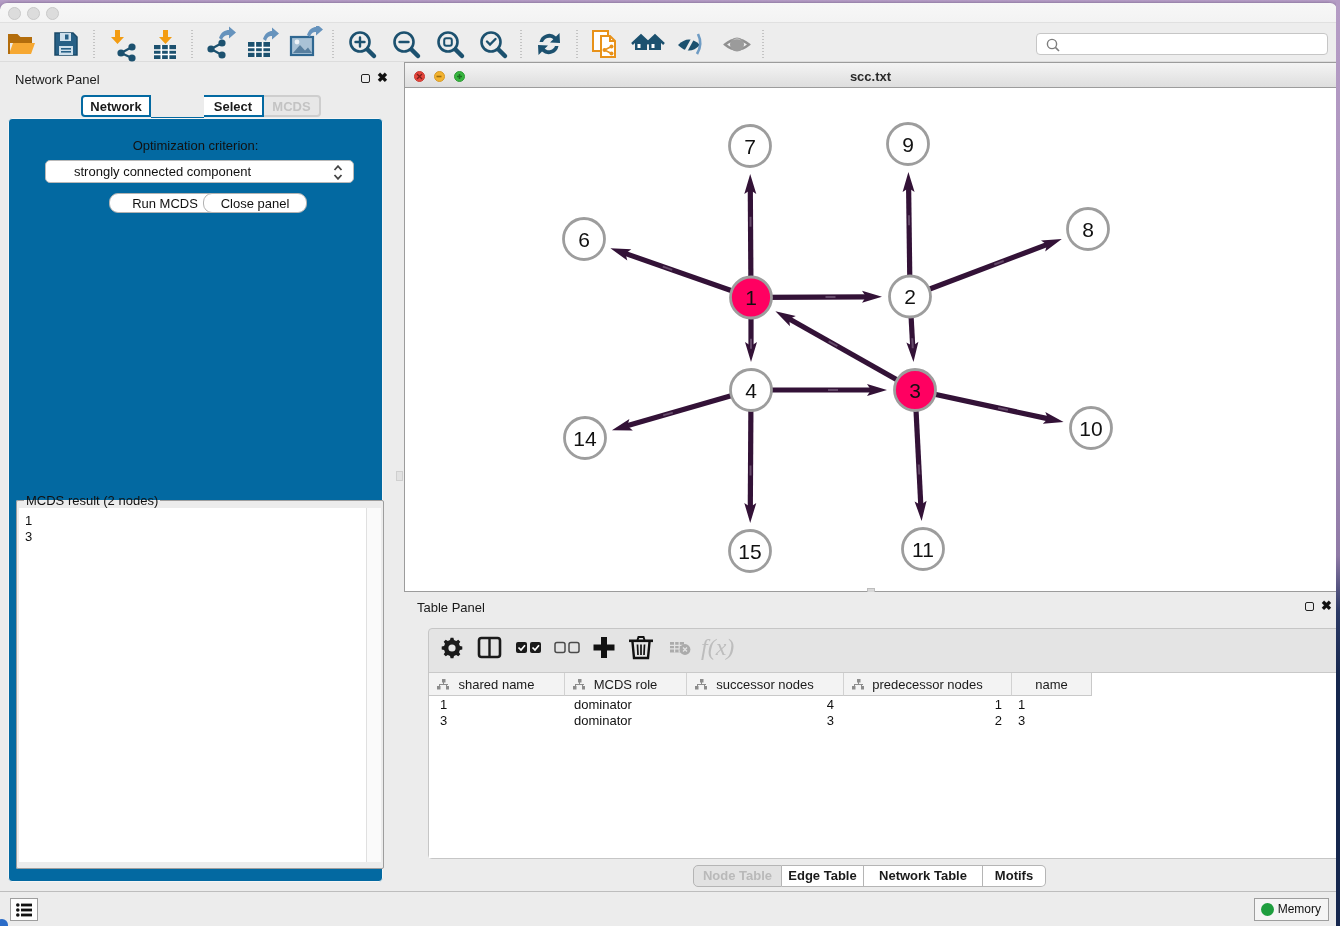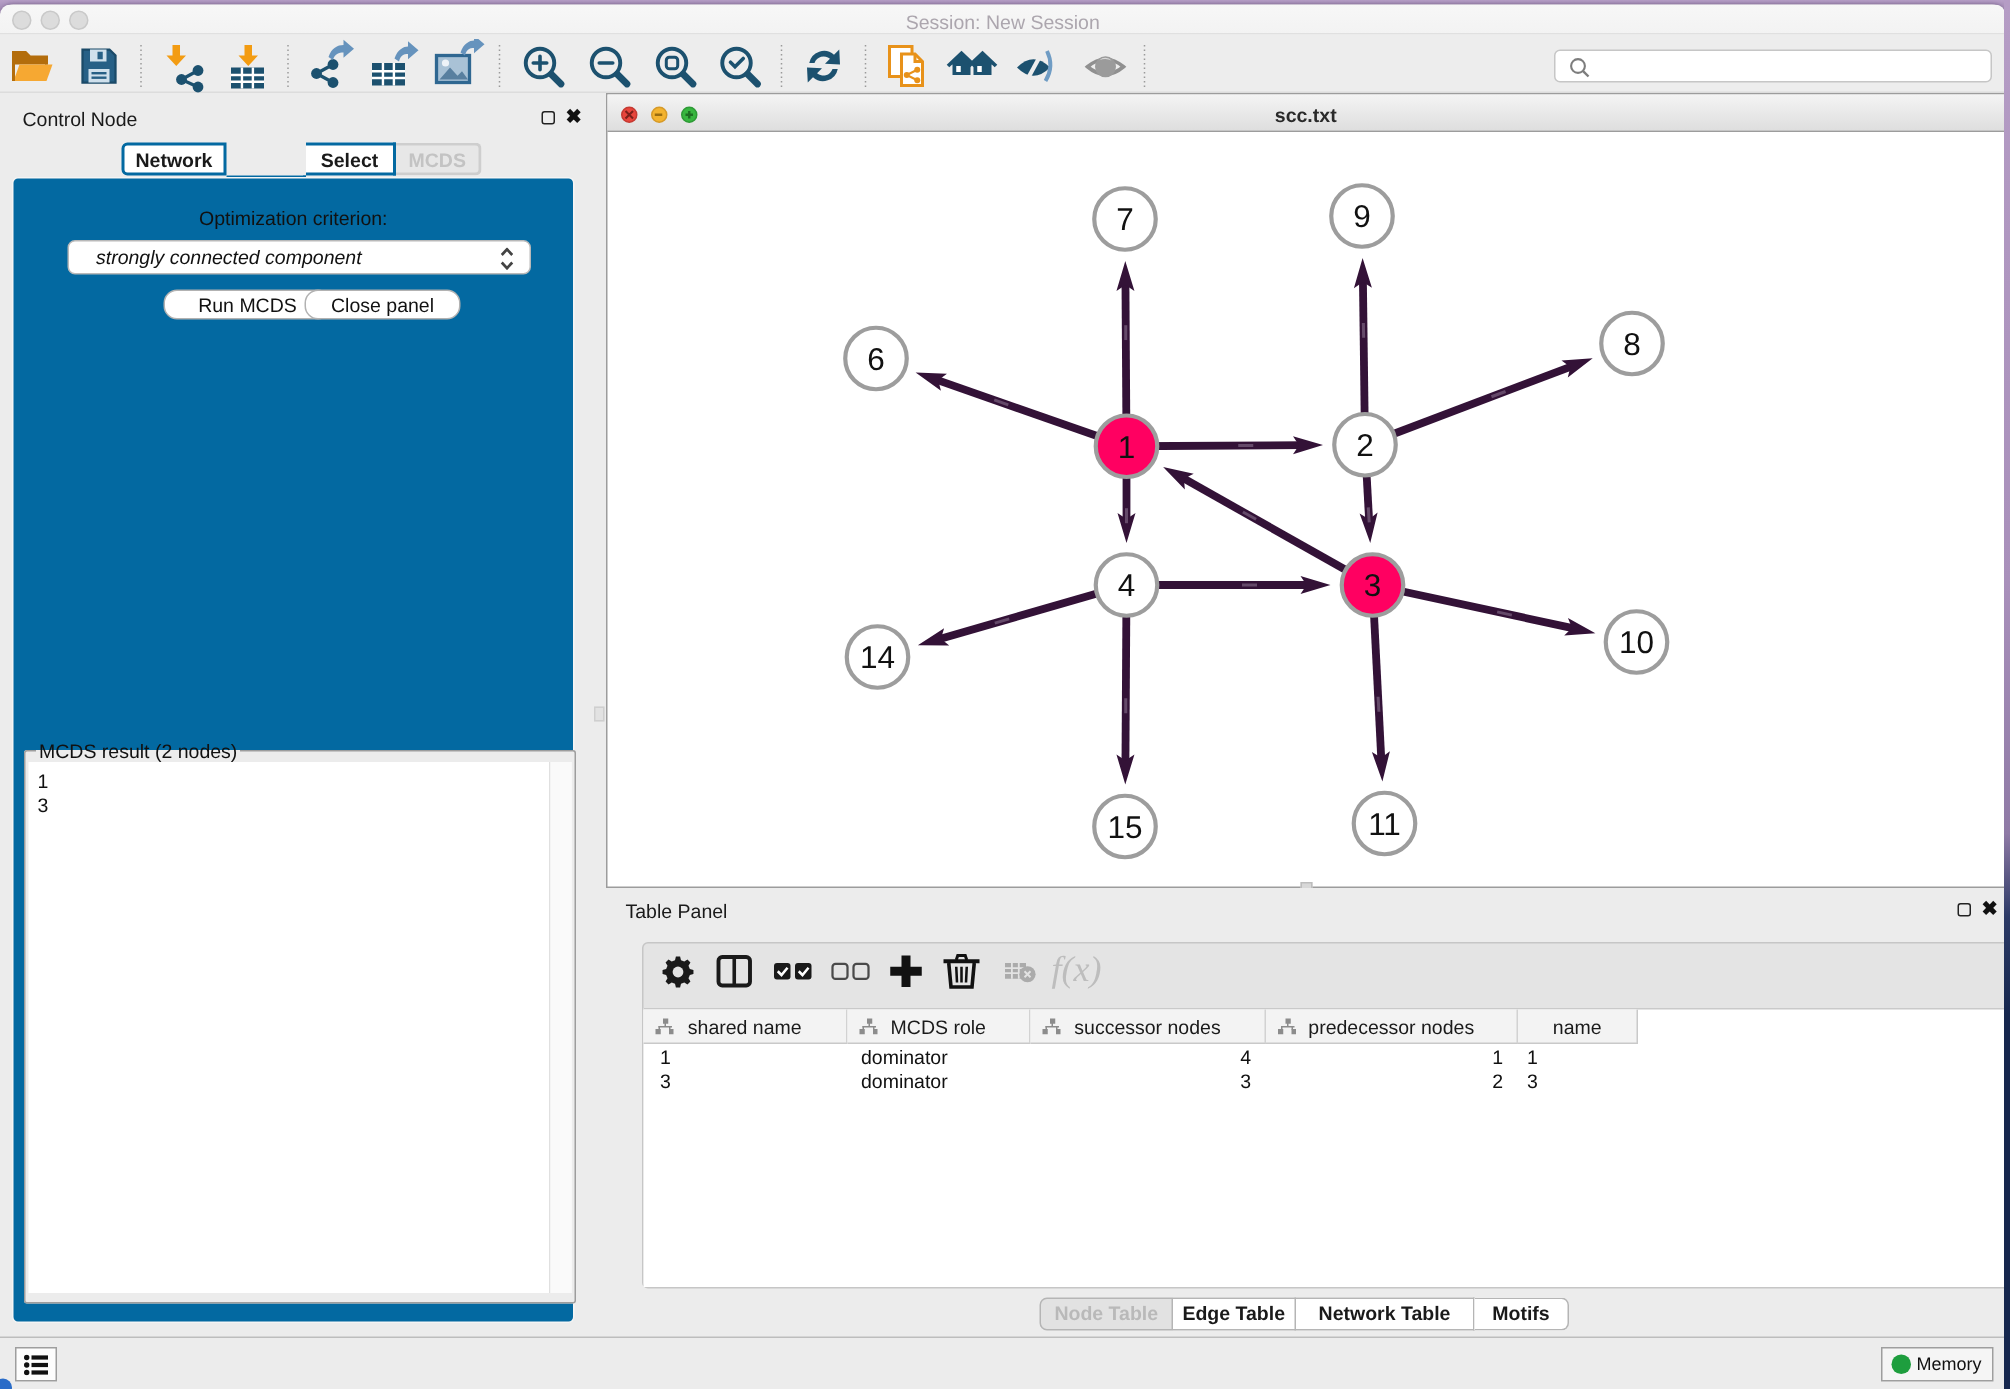--- a/index.html
+++ b/index.html
@@ -49,21 +49,20 @@
 </head>
 <body>
 <div class="abs" id="desk-top"></div>
 <div class="abs" id="window"></div>
 <div class="abs" id="desk-right"></div>
 
 <div class="abs" id="titlebar">
   <div class="tl" style="left:8px;"></div>
   <div class="tl" style="left:27px;"></div>
   <div class="tl" style="left:46px;"></div>
-  <div class="abs" id="title-text">Session: New Session</div>
 </div>
 
 <div class="abs" id="toolbar">
 <svg class="abs" style="left:0;top:3px;" width="1030" height="36" viewBox="0 0 1030 36">
 
   <g transform="translate(22,18)">
     <path d="M -13,-9 L -5,-9 L -2,-6 L 9,-6 L 9,-1 L -13,-1 Z" fill="#b36d0c"></path>
     <path d="M -13,10 L -9,-1 L 13,-1 L 9,10 Z" fill="#f6a832"></path>
     <path d="M -13,10 L -13,-9 L -5,-9 L -2,-6 L 9,-6 L 9,-1" fill="none" stroke="#b36d0c" stroke-width="2"></path>
   </g>
@@ -196,21 +195,21 @@
 </svg>
 <div class="abs" id="searchbox">
   <svg class="abs" style="left:8px;top:3px;" width="16" height="16" viewBox="0 0 16 16">
     <circle cx="7" cy="7" r="4.6" fill="none" stroke="#7d7d7d" stroke-width="1.4"></circle>
     <line x1="10.4" y1="10.4" x2="14" y2="14" stroke="#7d7d7d" stroke-width="1.6"></line>
   </svg>
 </div>
 </div>
 
 <div class="abs" id="cpanel">
-  <div class="abs" id="cp-title">Control Node</div>
+  <div class="abs" id="cp-title">Network Panel</div>
   <div class="abs winbtn-sq" style="left:361px;top:12px;"></div>
   <div class="abs winbtn-x" style="left:377px;top:11px;">✖</div>
   <div class="abs cptab" style="left:81px;width:70px;border-radius:4px 0 0 4px;">Network</div>
   <div class="abs cptab" style="left:151px;width:53px;border-left:none;margin-top:22px;">Style</div>
   <div class="abs cptab" style="left:204px;width:60px;border-left:none;">Select</div>
   <div class="abs cptab" style="left:264px;width:57px;border-left:none;border-radius:0 4px 4px 0;
     background:#e7e7e7;border-color:#cecece;color:#c3c3c3;">MCDS</div>
   <div class="abs" id="cp-content">
     <div class="abs" style="left:0;top:19px;width:100%;text-align:center;font-size:13px;color:#111;">Optimization criterion:</div>
     <div class="abs" id="cp-select">strongly connected component
@@ -223,21 +222,21 @@
     <button class="cpbtn abs" style="left:194px;top:74px;width:104px;">Close panel</button>
     <fieldset class="abs" id="mcds-result">
       <legend>MCDS result (2 nodes)</legend>
       <div id="mcds-list">1<br>3</div>
     </fieldset>
   </div>
 </div>
 <style>
 #cp-select { left:36px; top:41px; width:309px; height:23px; background:#fff;
   border:1px solid #b9b9b9; border-radius:5px; font-size:13px; color:#111;
-  line-height:21px; padding-left:18px;font-style:italic; }
+  line-height:21px; padding-left:28px; }
 .cpbtn { height:20px; background:#fff; border:1px solid #b2b2b2; border-radius:9px;
   font-family:"Liberation Sans",sans-serif; font-size:13px; color:#111; }
 #mcds-result { left:7px; top:374px; width:368px; height:376px; border:1px solid #9d9d9d;
   border-radius:2px; background:#ececec; padding:0 2px 2px 2px; }
 #mcds-result legend { font-size:13px; color:#111; margin-left:5px; padding:0 2px; }
 #mcds-list { width:100%; height:354px; background:#fff; border-right:14px solid #fafafa;
   box-shadow:inset -1px 0 0 #e0e0e0; font-size:13px; color:#111; line-height:16px;
   padding:5px 0 0 6px; }
 </style>
 

